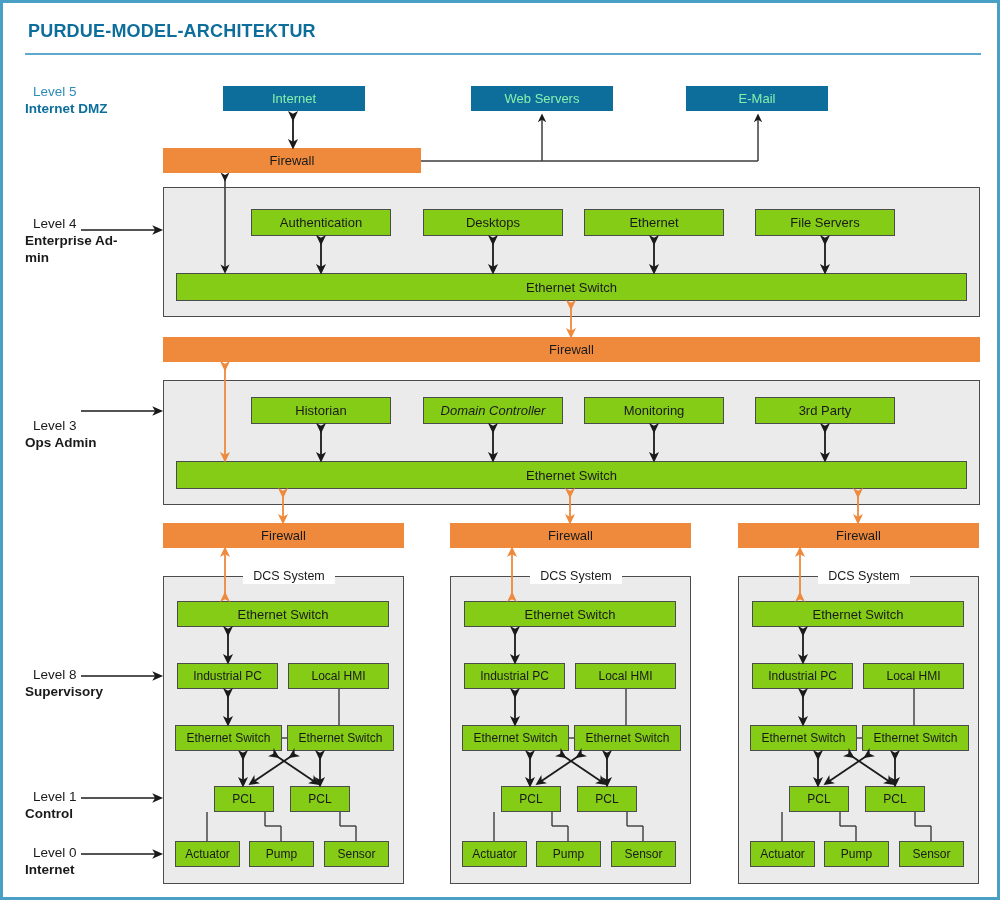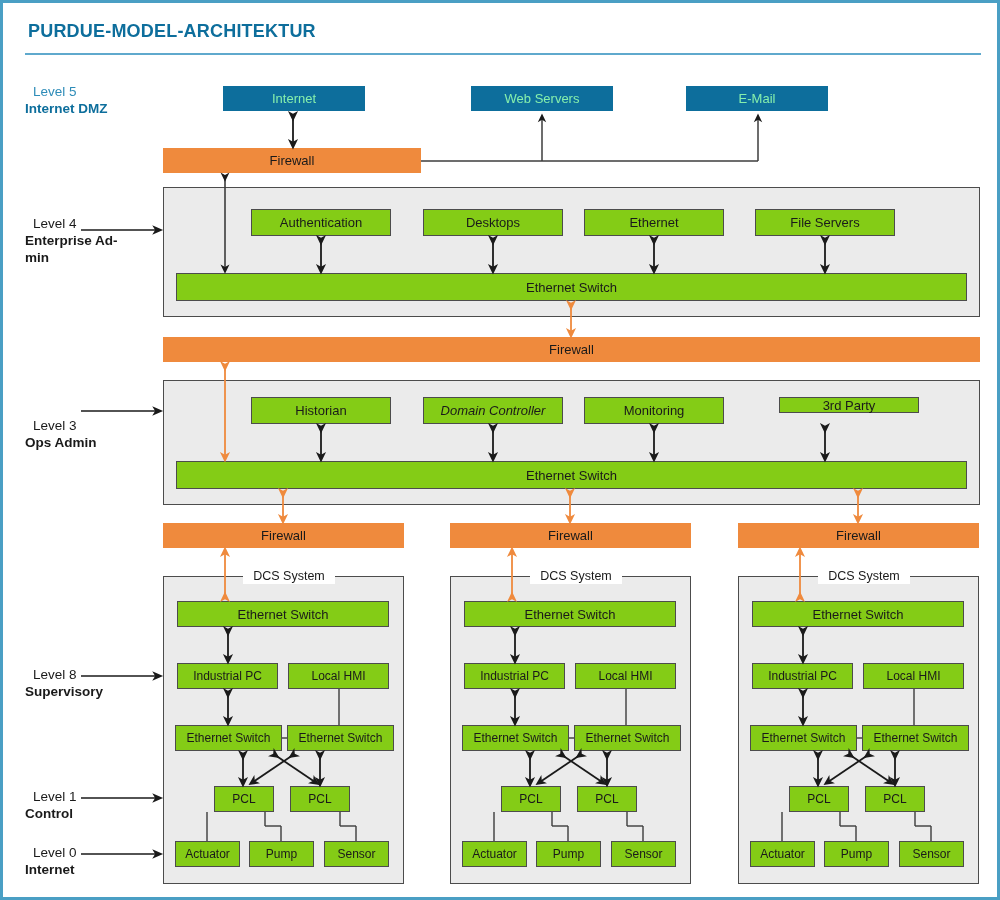--- a/index.html
+++ b/index.html
@@ -168,21 +168,21 @@
 
   <div class="box white-box" style="left:173px; top:270px; width:791px; height:28px;">Ethernet Switch</div>
 
   <div class="box orange-box" style="left:160px; top:334px; width:817px; height:25px;">Firewall</div>
 
   <div class="zone" style="left:160px; top:377px; width:817px; height:125px;"></div>
 
   <div class="box white-box" style="left:248px; top:394px; width:140px; height:27px;">Historian</div>
   <div class="box white-box" style="left:420px; top:394px; width:140px; height:27px;font-style:italic;">Domain Controller</div>
   <div class="box white-box" style="left:581px; top:394px; width:140px; height:27px;">Monitoring</div>
-  <div class="box white-box" style="left:776px; top:394px; width:140px; height:16px;text-align:center;">3rd Party</div>
+  <div class="box white-box" style="left:752px; top:394px; width:140px; height:27px;text-align:center;">3rd Party</div>
 
   <div class="box white-box" style="left:173px; top:458px; width:791px; height:28px;">Ethernet Switch</div>
 
   <div class="box orange-box" style="left:160px; top:520px; width:241px; height:25px;">Firewall</div>
   <div class="box orange-box" style="left:447px; top:520px; width:241px; height:25px;">Firewall</div>
   <div class="box orange-box" style="left:735px; top:520px; width:241px; height:25px;">Firewall</div>
 
   <div class="dcs" style="left:160px; top:573px; width:241px; height:308px;"></div>
   <div class="dcs-caption" style="left:240px; top:566px; width:80px;">DCS System</div>
 

